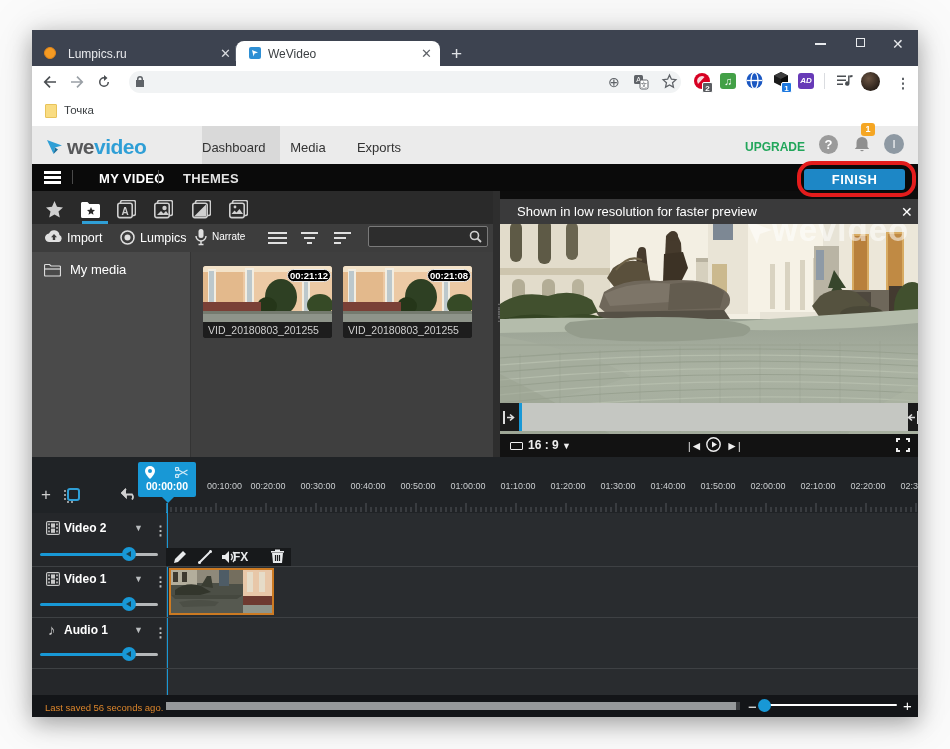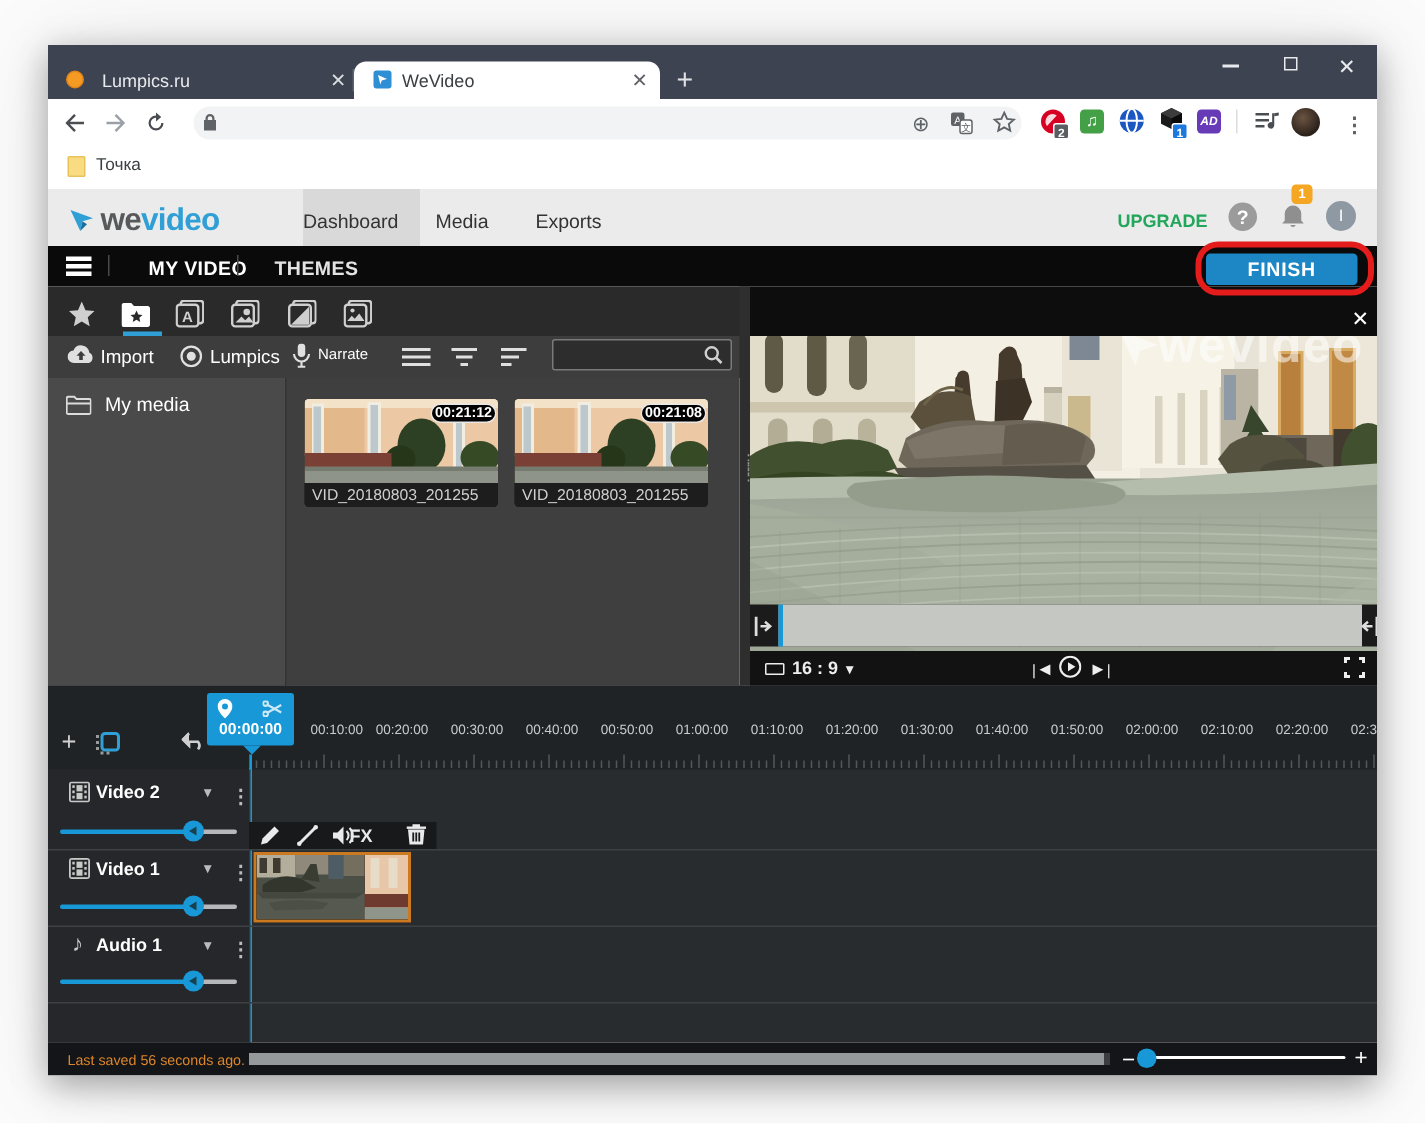--- a/index.html
+++ b/index.html
@@ -266,20 +266,21 @@
       <rect x="0" y="45" width="129" height="3" fill="#757b6f"></rect>
     </svg>
     <div class="abs" style="left:0;top:56px;width:129px;height:16px;background:#1d1d1d;color:#cfcfcf;font-size:10.5px;line-height:16px;padding-left:5px;">VID_20180803_201255</div>
     <div class="abs" style="left:84px;top:3px;width:44px;height:13px;background:#000;border:1px solid #e8e8e8;border-radius:7px;color:#fff;font-size:9.5px;font-weight:bold;text-align:center;line-height:12px;">00:21:08</div>
   </div>
 
   <div class="abs splitter"></div>
   <div class="abs" style="left:462px;top:275px;color:#999;font-size:10px;line-height:5px;">⋮<br>⋮<br>⋮</div>
 
   <div class="abs preview"></div>
+  <div class="abs notif"><span style="margin-left:17px;">Shown in low resolution for faster preview</span></div>
   <div class="abs" style="left:869px;top:174px;color:#fff;font-size:14px;">✕</div>
 
   <svg class="abs" style="left:468px;top:194px;" width="418" height="210" viewBox="0 0 418 210" preserveAspectRatio="none">
     <defs>
       <linearGradient id="gnd" x1="0" y1="0" x2="0" y2="1">
         <stop offset="0" stop-color="#9aa294"></stop>
             <stop offset="0.45" stop-color="#aab2a2"></stop>
             <stop offset="1" stop-color="#a3ab9c"></stop>
       </linearGradient>
     </defs>

